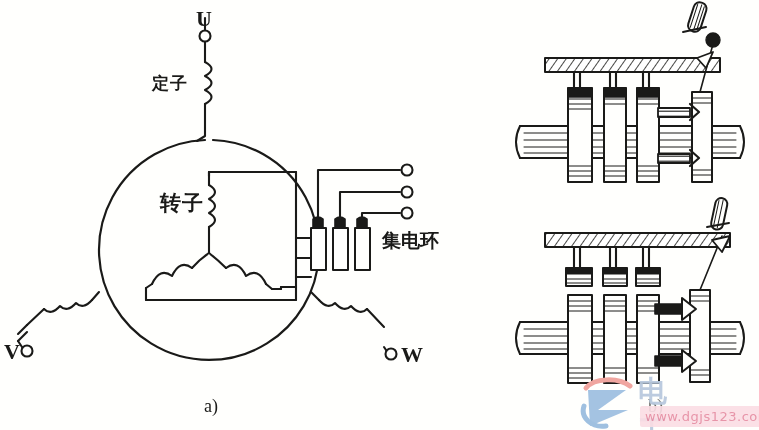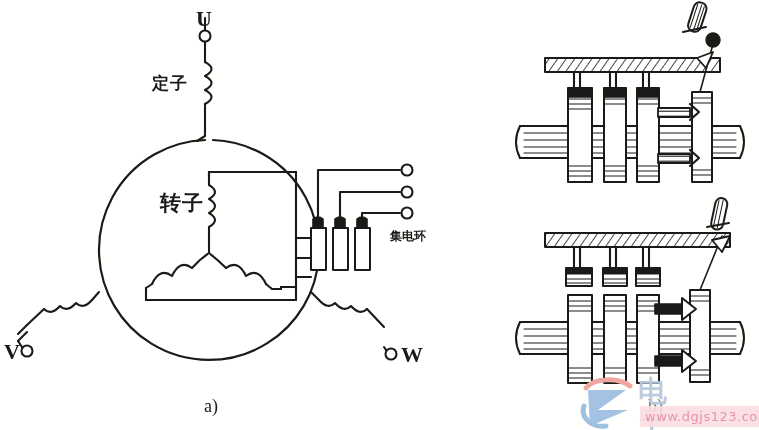--- a/index.html
+++ b/index.html
@@ -328,21 +328,21 @@
   <div class="lbl term" style="left:196px;top:6px;font-size:22px;">U</div>
 
   <div class="lbl term" style="left:4px;top:339px;font-size:22px;">V</div>
 
   <div class="lbl term" style="left:401px;top:342px;font-size:22px;">W</div>
 
   <div class="lbl cjk" style="left:152px;top:72px;font-size:17px;letter-spacing:1px;">定子</div>
 
   <div class="lbl cjk" style="left:160px;top:189px;font-size:21px;letter-spacing:1px;">转子</div>
 
-  <div class="lbl cjk" style="left:390px;top:228px;font-size:12px;letter-spacing:0px;">集电环</div>
+  <div class="lbl cjk" style="left:382px;top:228px;font-size:19px;letter-spacing:0px;">集电环</div>
 
   <div class="lbl fig" style="left:204px;top:396px;font-size:18px;">a)</div>
 
   <div class="lbl fig" style="left:648px;top:396px;font-size:18px;color:#6b6b66;">b)</div>
 
   <div class="wm" style="left:578px;top:372px;">
 
     <svg width="62" height="54" viewBox="0 0 62 54" style="position:absolute;left:0;top:4px;">
       <path d="M52,10 C40,1 16,2 8,12" stroke="#f0a6a0" stroke-width="5" fill="none" stroke-linecap="round"></path>
       <path d="M10,14 L48,14 L20,34 L50,34 L12,50 Z" fill="#9fc0e0" opacity=".95"></path>

